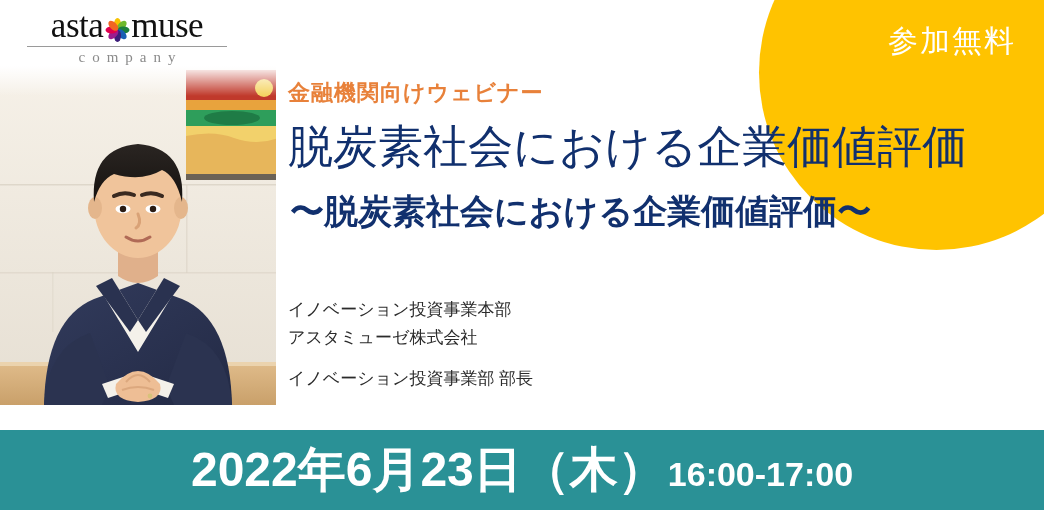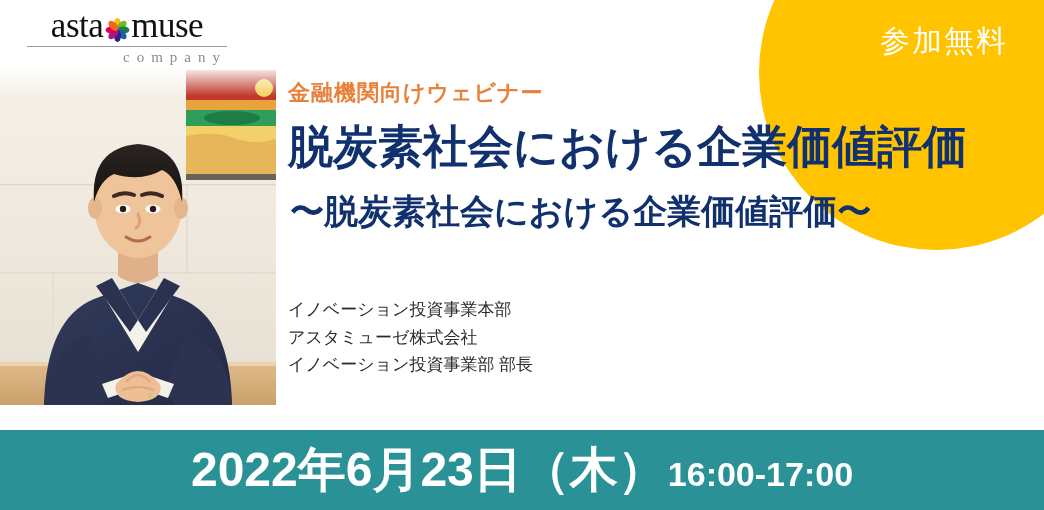--- a/index.html
+++ b/index.html
@@ -26,21 +26,21 @@
     right: -70px;
     width: 355px;
     height: 355px;
     border-radius: 50%;
     background: #FFC300;
     z-index: 3;
   }
   .badge-label {
     position: absolute;
     top: 26px;
-    right: 36px;
+    right: 28px;
     z-index: 4;
     color: #ffffff;
     font-size: 30px;
     font-weight: 500;
     letter-spacing: 2px;
     line-height: 1;
     white-space: nowrap;
   }
 
   
@@ -84,21 +84,21 @@
   .logo-rule {
     height: 1px;
     background: #9a9a9a;
     margin: 3px 0 2px 0;
   }
   .logo-company {
     font-family: "Liberation Serif", "DejaVu Serif", serif;
     font-size: 15px;
     color: #8b8b8b;
     letter-spacing: 7px;
-    text-align: right;
+    text-align: center;
     padding-left: 7px;
     line-height: 1.1;
   }
 
   
   .photo {
     position: absolute;
     left: 0;
     top: 66px;
     width: 276px;
@@ -135,21 +135,21 @@
     letter-spacing: 1px;
     line-height: 1;
     white-space: nowrap;
   }
   .headline {
     position: absolute;
     top: 121px;
     left: 0;
     color: #11306E;
     font-size: 45px;
-    font-weight: bold;
+    font-weight: normal;
     letter-spacing: 0px;
     line-height: 1.15;
     white-space: nowrap;
   }
   .subheadline {
     position: absolute;
     top: 192px;
     left: 2px;
     color: #11306E;
     font-size: 34px;
@@ -168,20 +168,21 @@
   .speaker-affiliation {
     font-size: 17px;
     line-height: 1.62;
     color: #2b2b2b;
     white-space: nowrap;
   }
   .speaker-lastline {
     display: flex;
     align-items: flex-end;
     white-space: nowrap;
+    margin-top: 14px;
   }
   .speaker-role {
     font-size: 17px;
     color: #2b2b2b;
     line-height: 1.62;
   }
   .speaker-name {
     font-size: 30px;
     font-weight: bold;
     color: #1d1d1d;

